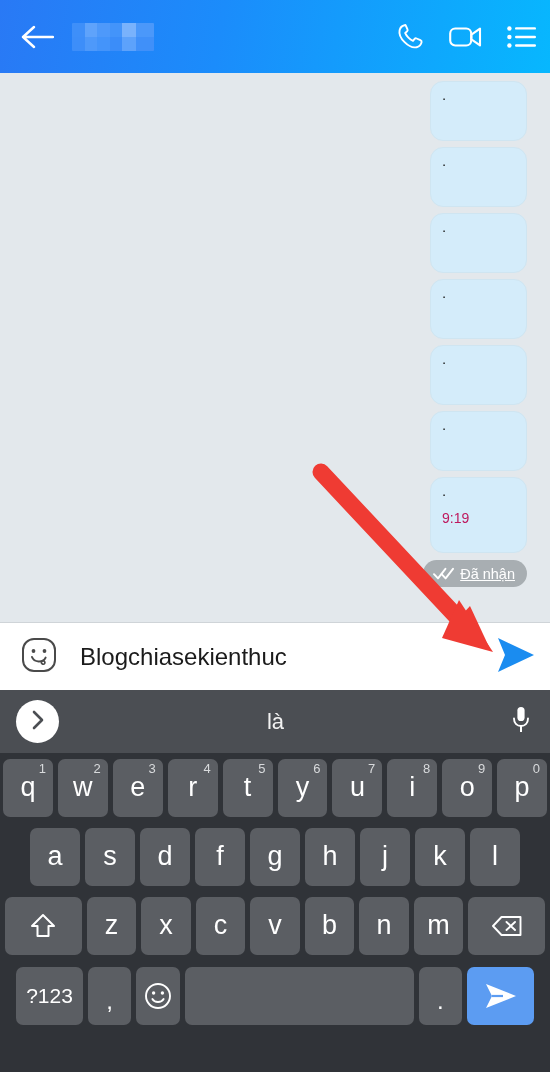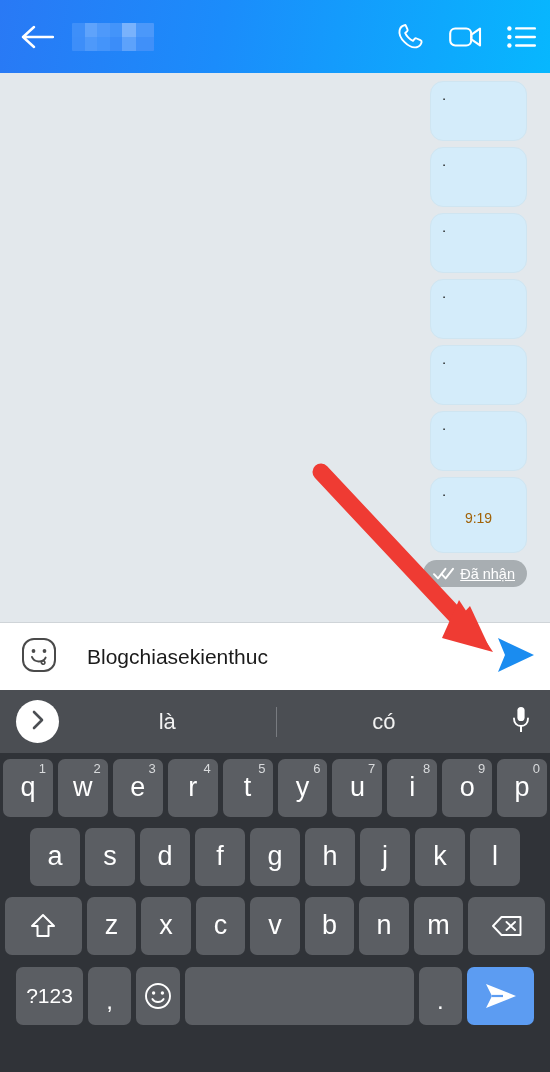--- a/index.html
+++ b/index.html
@@ -64,24 +64,23 @@
   }
   .bubble .dot {
     font-size: 15px;
     line-height: 13px;
     color: #1a1a1a;
     display: block;
     height: 26px;
   }
   .bubble .time {
     font-size: 14px;
-    color: #a16207;
+    color: #be185d;
     line-height: 16px;
     display: block;
-    text-align: center;
   }
   #receipt {
     position: absolute;
     right: 23px;
     top: 487px;
     height: 27px;
     padding: 0 12px 0 10px;
     background: #a8aeb2;
     border-radius: 14px;
     display: flex; align-items: center; gap: 6px;
@@ -108,22 +107,22 @@
     border-top: 1px solid #cfd4d8;
     display: flex; align-items: center;
   }
   #emoji-btn {
     width: 42px; height: 42px;
     margin-left: 18px;
     display: flex; align-items: center; justify-content: center;
   }
   #message-text {
     flex: 1;
-    margin-left: 27px;
-    font-size: 21px;
+    margin-left: 20px;
+    font-size: 24px;
     color: #1b1b1b;
     white-space: nowrap;
     overflow: hidden;
   }
   #send-btn {
     width: 70px; height: 68px;
     display: flex; align-items: center; justify-content: center;
   }
 
   
@@ -350,21 +349,20 @@
     <div id="suggestion-bar">
       <div id="expand-btn">
         <span>
           <svg width="20" height="22" viewBox="0 0 20 22">
             <path d="M6 3 L14 11 L6 19" fill="none" stroke="#4b4e53" stroke-width="2.6" stroke-linecap="round" stroke-linejoin="round"></path>
           </svg>
         </span>
       </div>
       <div class="suggestions">
         <div class="suggestion">là</div>
-        <div class="suggestion">có</div>
       </div>
       <div id="mic-btn">
         <span>
           <svg width="22" height="30" viewBox="0 0 22 30">
             <rect x="7.4" y="2" width="7.2" height="14" rx="3.6" fill="#ffffff"></rect>
             <path d="M4 13.5 C4 18.6 7.2 21 11 21 C14.8 21 18 18.6 18 13.5" fill="none" stroke="#ffffff" stroke-width="1.9" stroke-linecap="round"></path>
             <rect x="10" y="21" width="2" height="6" fill="#ffffff"></rect>
           </svg>
         </span>
       </div>

